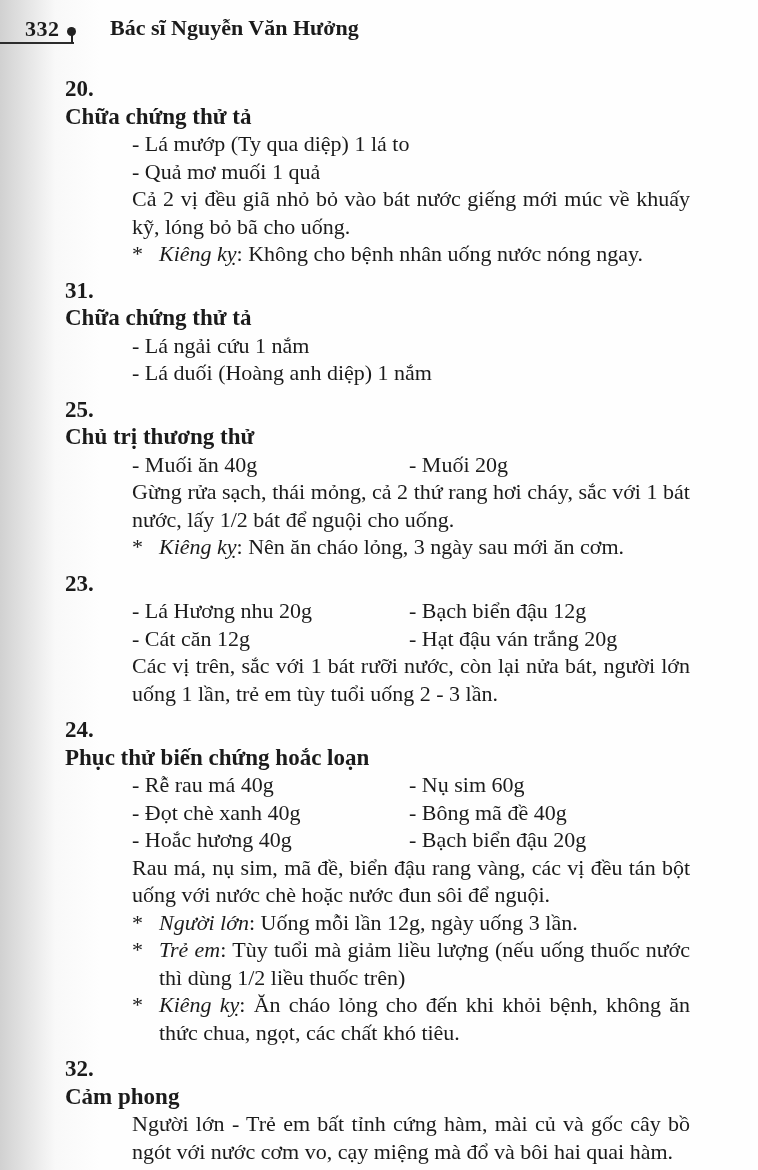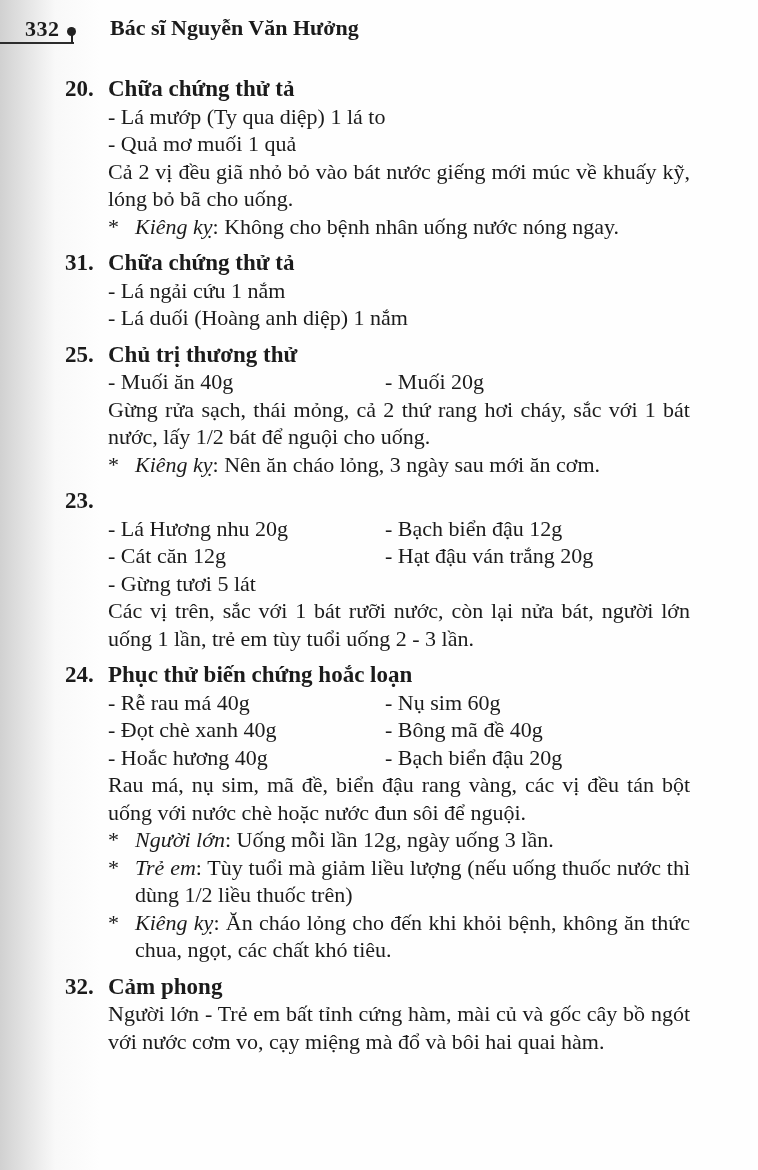--- a/index.html
+++ b/index.html
@@ -15,23 +15,23 @@
     pointer-events:none;
   }
   .header{position:absolute;left:0;top:0;width:758px;height:56px;}
   .pgnum{position:absolute;left:25px;top:16px;font-size:22px;font-weight:bold;letter-spacing:0.5px;}
   .header-rule{position:absolute;left:0;top:42px;width:74px;height:0;border-top:2px solid #2c2c2c;}
   .bullet{position:absolute;left:67px;top:27px;width:9px;height:9px;border-radius:50%;background:#222;}
   .bullet-stub{position:absolute;left:71px;top:34px;width:2px;height:9px;background:#222;}
   .running-title{position:absolute;left:110px;top:15px;font-size:22px;font-weight:bold;}
   main{position:absolute;left:65px;top:66px;width:625px;}
   .sec{margin:0;}
-  .shead{display:flex;margin-top:9px;font-weight:bold;font-size:23px;line-height:27.5px;}
+  .shead{display:flex;margin-top:9px;font-weight:bold;font-size:23px;line-height:27.5px;flex-direction:column;}
   .num{width:43px;flex:none;}
-  .blocks{margin-left:43px;font-size:22px;line-height:27.5px;}
+  .blocks{margin-left:67px;font-size:22px;line-height:27.5px;}
   .item{white-space:nowrap;}
   .pair{display:flex;}
   .pleft{width:277px;flex:none;}
   .pright{flex:1;}
   .para{text-align:justify;}
   .note{display:flex;}
   .star{width:27px;flex:none;}
   .nbody{flex:1;text-align:justify;}
   .nlabel{font-style:italic;}
 </style>
@@ -98,21 +98,20 @@
         </div>
         <div class="blocks">
           <div class="pair">
             <span class="pleft">- Lá Hương nhu 20g</span>
             <span class="pright">- Bạch biển đậu 12g</span>
           </div>
           <div class="pair">
             <span class="pleft">- Cát căn 12g</span>
             <span class="pright">- Hạt đậu ván trắng 20g</span>
           </div>
-          <div class="item">- Gừng tươi 5 lát</div>
           <div class="para">Các vị trên, sắc với 1 bát rưỡi nước, còn lại nửa bát, người lớn uống 1 lần, trẻ em tùy tuổi uống 2 - 3 lần.</div>
         </div>
       </section>
       <section class="sec">
         <div class="shead">
           <span class="num">24.</span>
           <span class="stitle">Phục thử biến chứng hoắc loạn</span>
         </div>
         <div class="blocks">
           <div class="pair">

